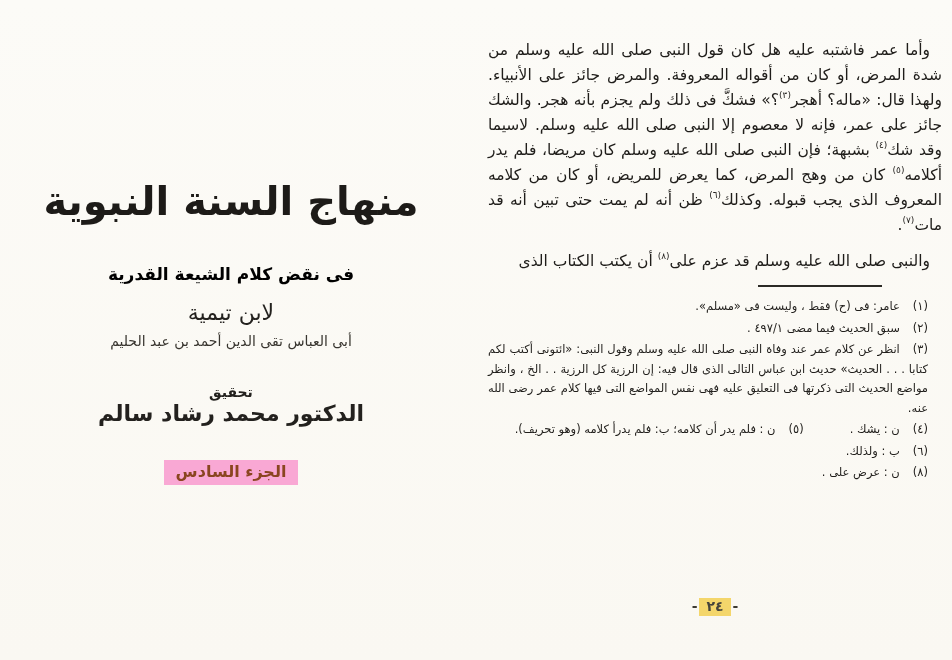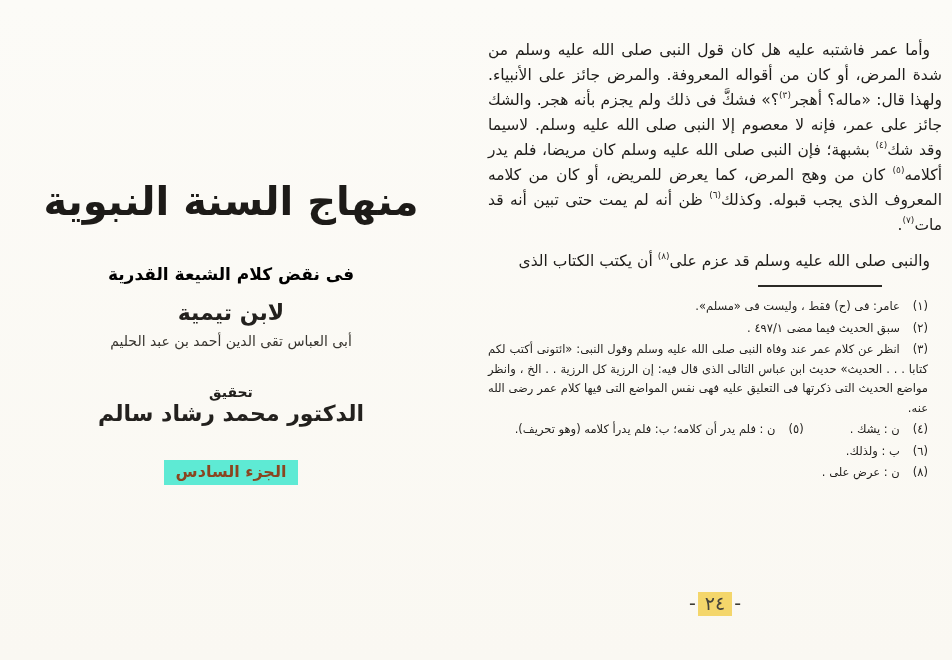--- a/index.html
+++ b/index.html
@@ -11,28 +11,28 @@
     color: #23211e;
     overflow: hidden;
   }
   .spread { position: absolute; inset: 0; }
 
   
   .left-page { position: absolute; left: 0; top: 0; width: 462px; height: 496px; direction: rtl; }
   .left-page .centered { position: absolute; left: 0; width: 100%; text-align: center; }
   .book-title { top: 178px; font-size: 40px; font-weight: bold; white-space: nowrap; letter-spacing: -1px; color: #1d1b18; }
   .book-subtitle { top: 264px; font-size: 17px; font-weight: bold; color: #000000; }
-  .author-name { top: 300px; font-size: 22px; font-weight: bold; }
+  .author-name { top: 300px; font-size: 22px; font-weight: normal; }
   .author-full { top: 333px; font-size: 14px; color: #38352f; }
   .tahqiq-label { top: 384px; font-size: 14px; font-weight: bold; }
   .editor-name { top: 401px; font-size: 22px; font-weight: bold; }
   .volume-badge-wrap { top: 460px; }
   .volume-badge {
     display: inline-block;
-    background: #5eead4;
+    background: #f9a8d4;
     color: #8a4520;
     font-size: 16px;
     font-weight: bold;
     padding: 2px 12px 4px;
   }
   .pub-year { top: 562px; font-size: 18px; font-weight: bold; direction: rtl; }
 
   
   .right-page { position: absolute; left: 488px; top: 0; width: 454px; height: 660px; direction: rtl; }
   .main-text { position: absolute; top: 38px; right: 0; width: 100%; }
@@ -56,22 +56,22 @@
   .fn-num { display: inline-block; margin-left: 13px; }
   .fn-pair { display: flex; direction: rtl; gap: 46px; padding-right: 14px; margin-bottom: 2px; }
   .fn-pair .fn-cell { white-space: nowrap; }
 
   .page-number {
     position: absolute;
     bottom: 44px;
     left: 0; right: 0;
     text-align: center;
     direction: rtl;
-    font-size: 19px;
-    font-weight: normal;
+    font-size: 14px;
+    font-weight: bold;
     color: #3c3a33;
   }
   .pn-badge {
     display: inline-block;
     background: #f4d66b;
     color: #45433b;
     padding: 0 7px 2px;
     margin: 0 2px;
   }
 </style>

